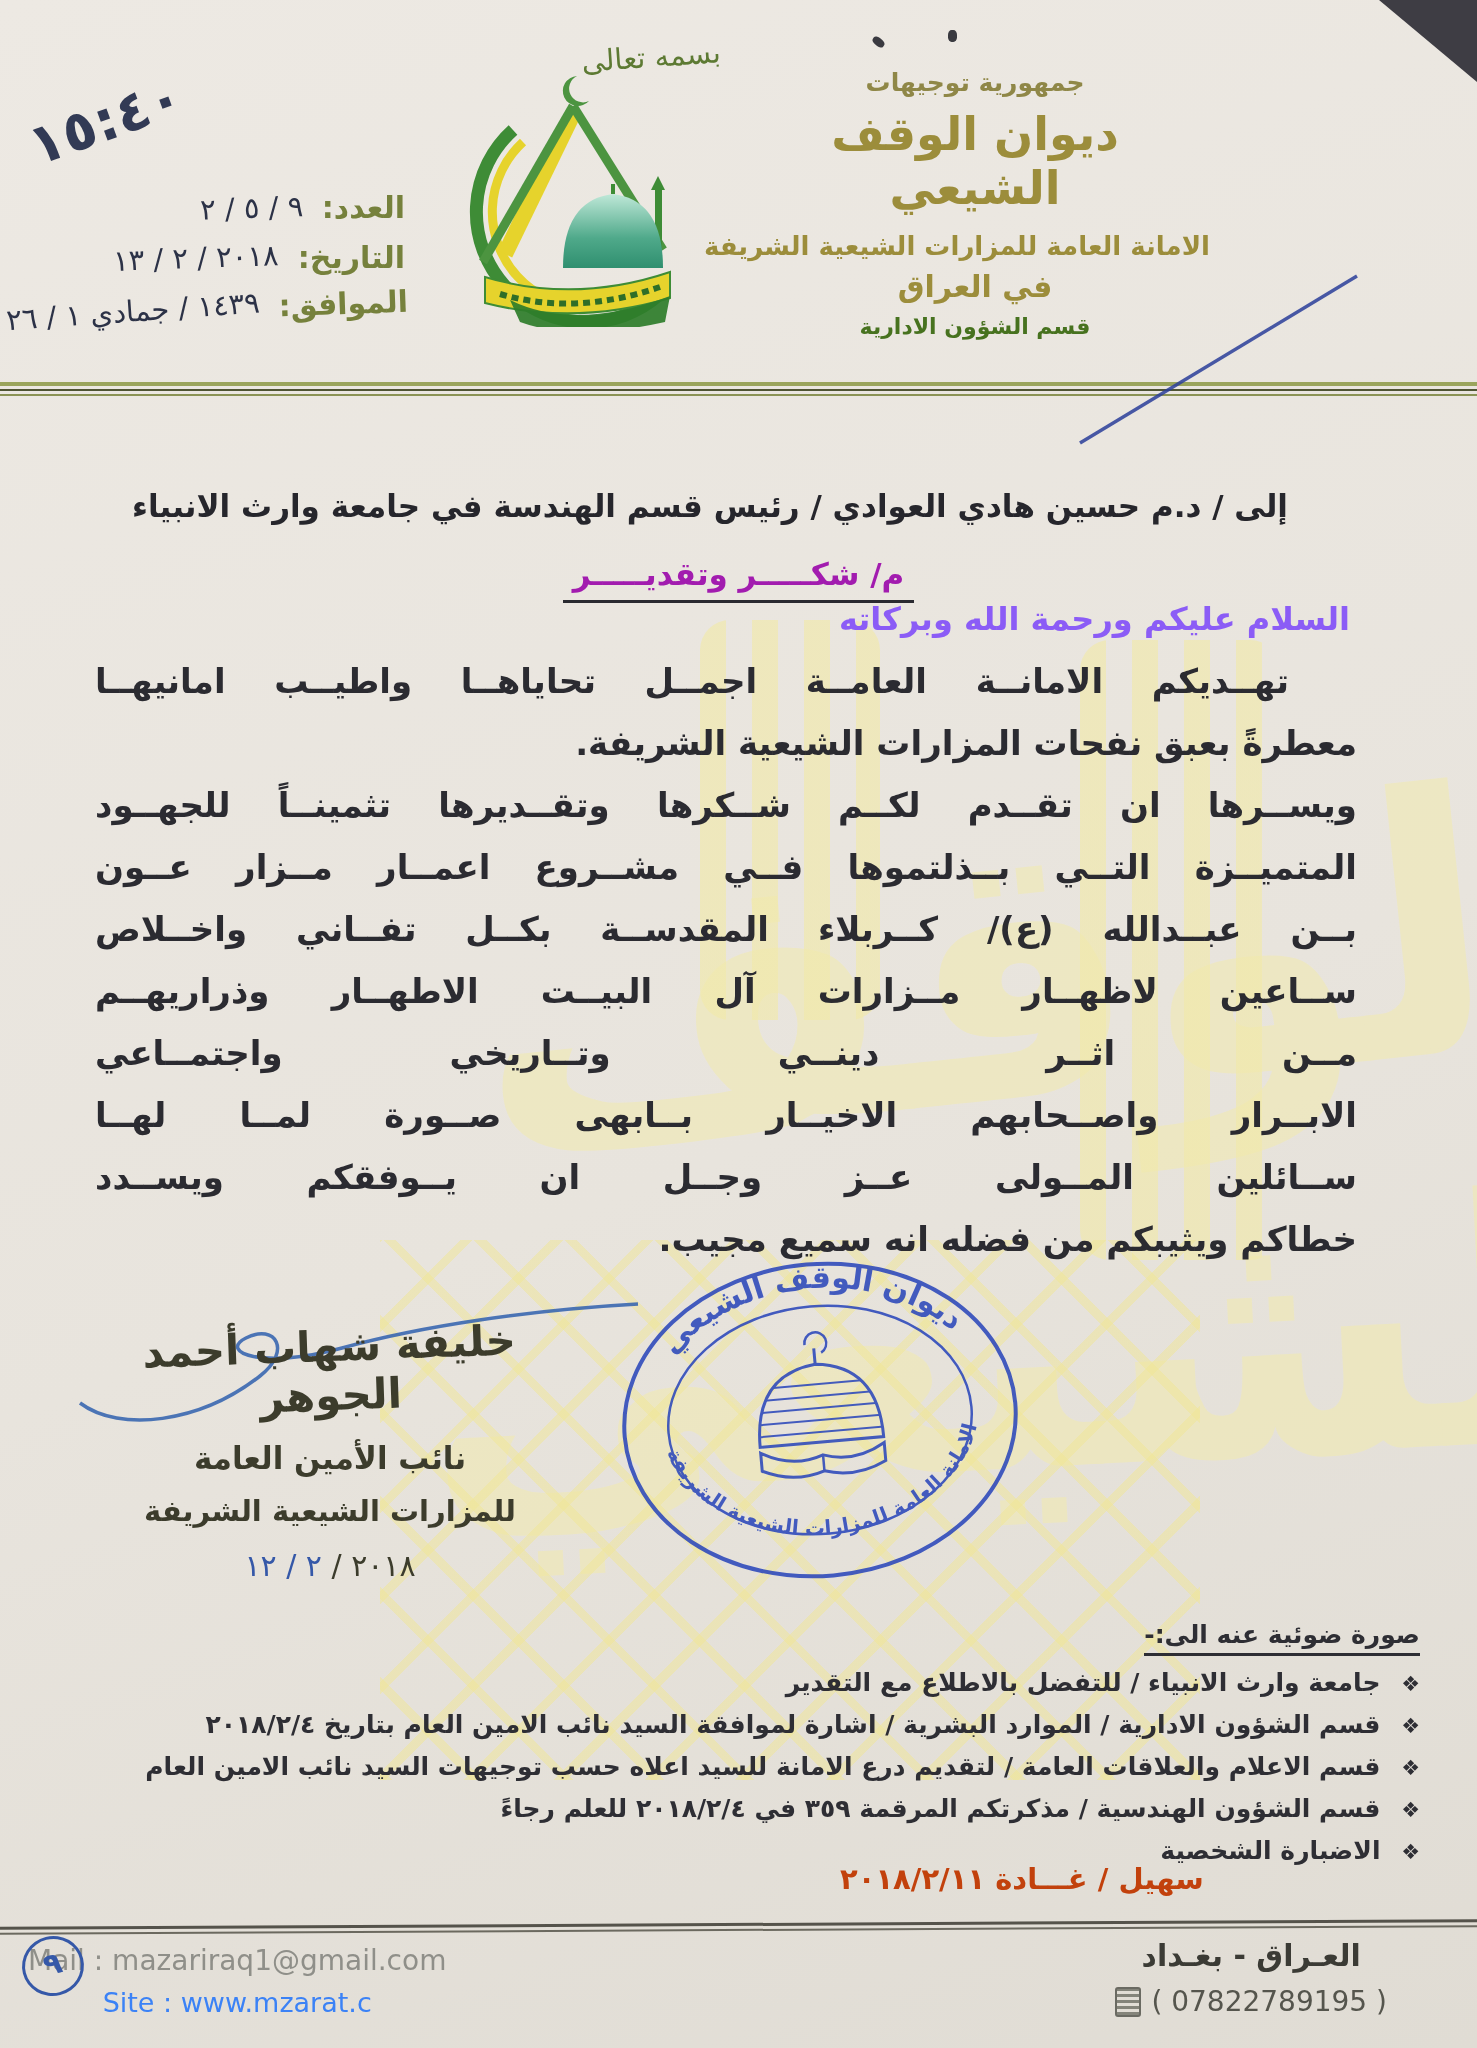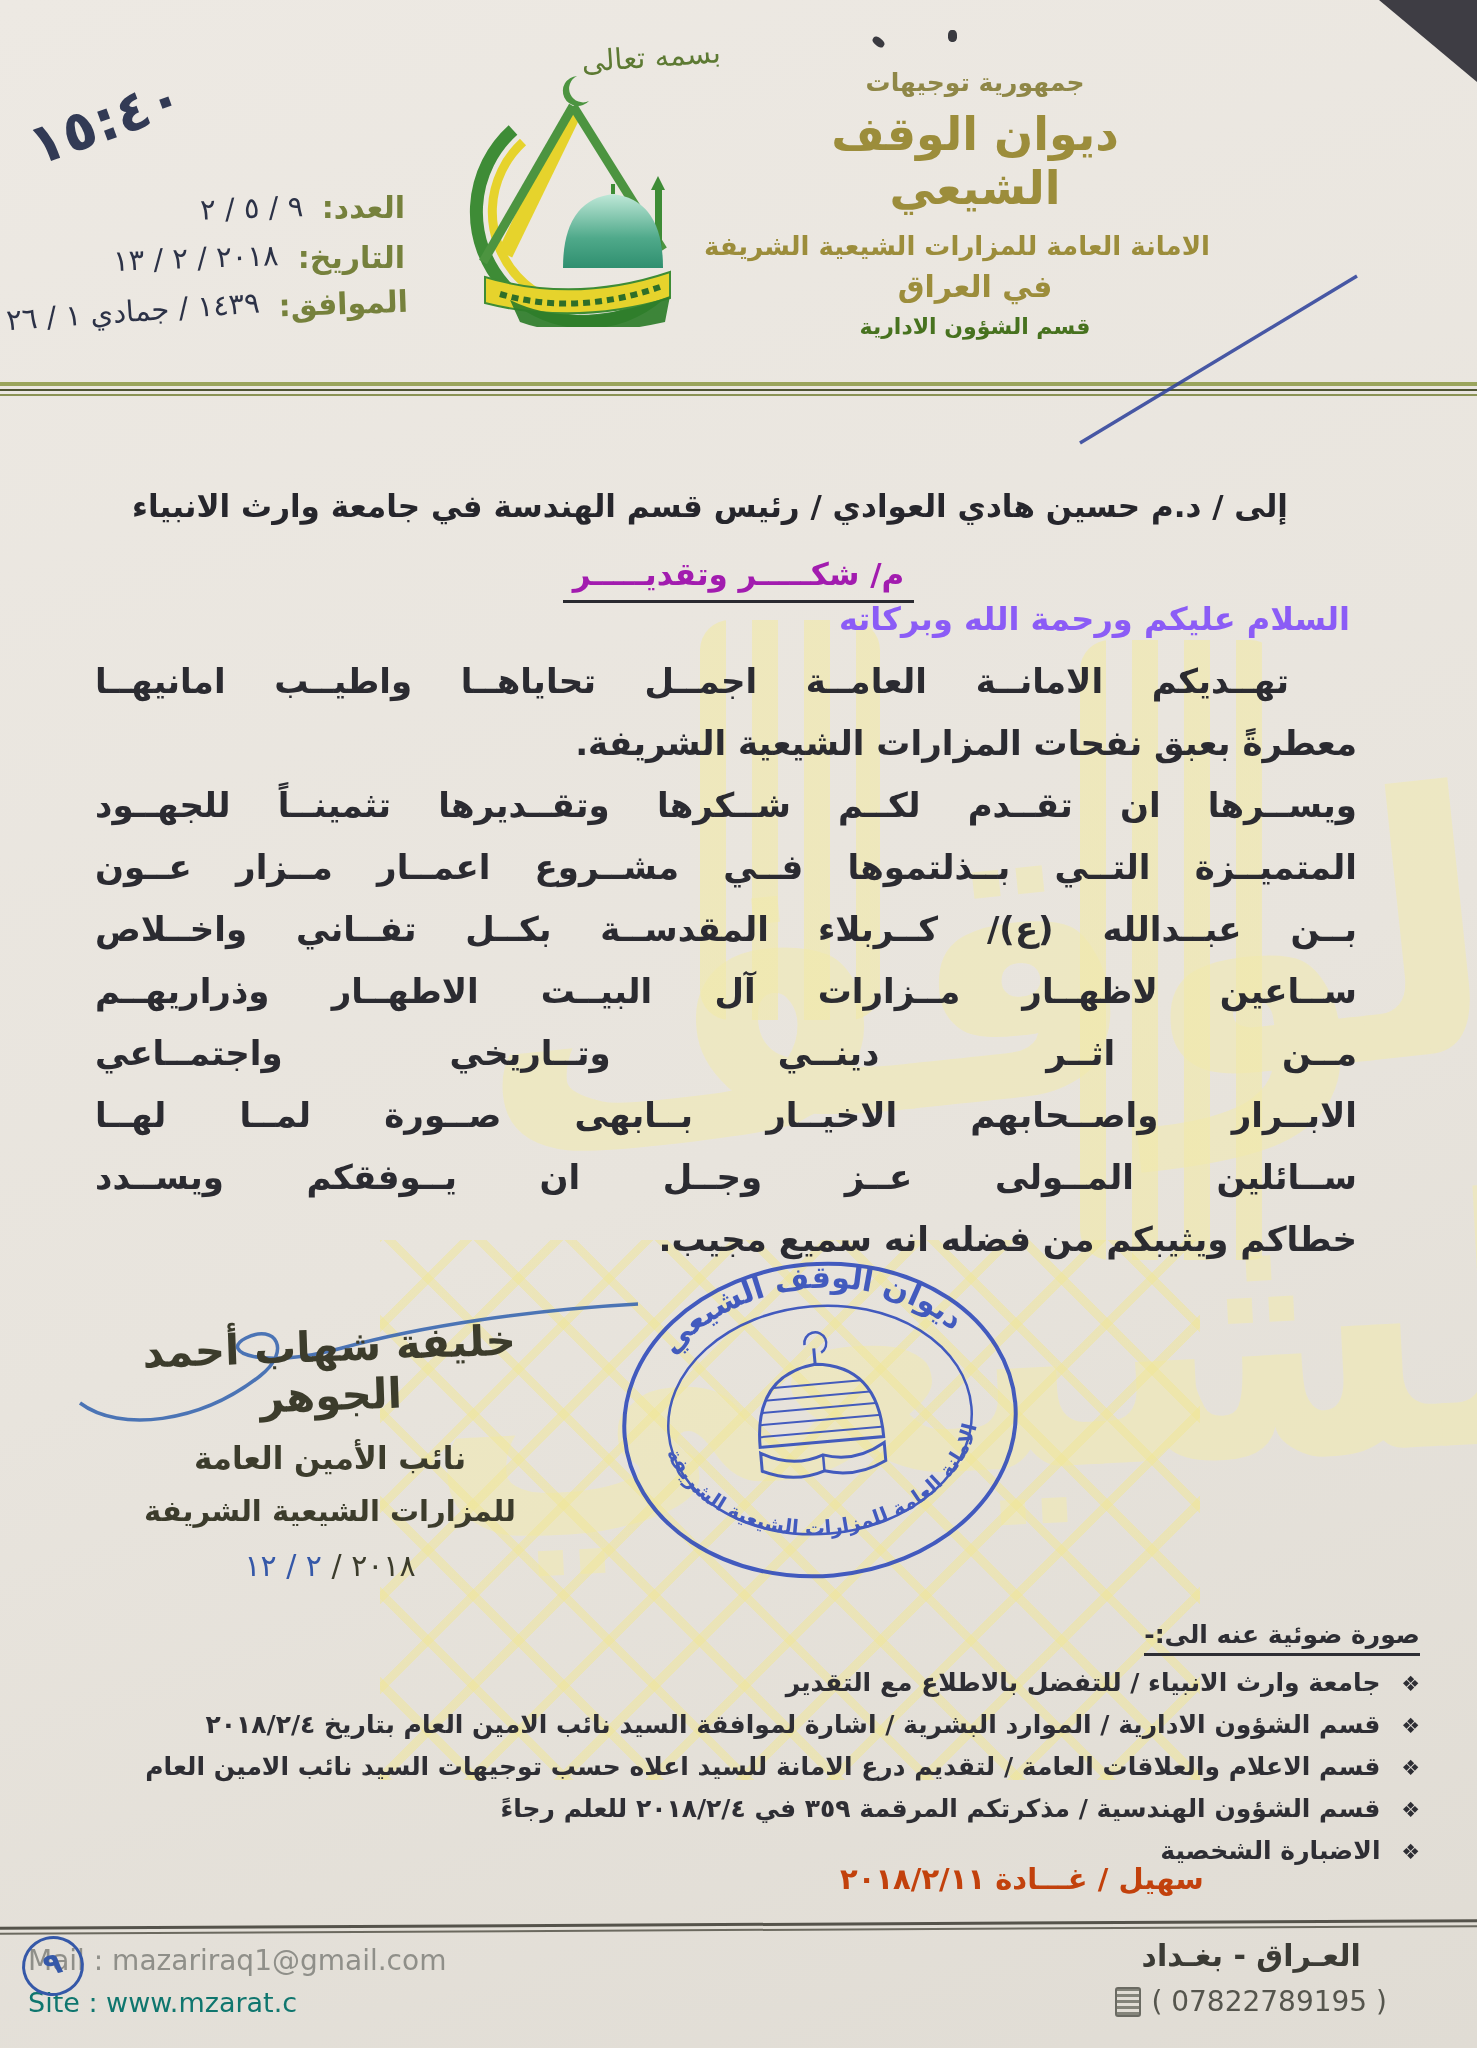--- a/index.html
+++ b/index.html
@@ -60,21 +60,21 @@
   .dist{left:90px;top:1620px;width:1330px;text-align:right;color:#2e2e34;font-weight:bold;font-size:25px;}
   .dist-header{display:inline-block;border-bottom:3px solid #2e2e34;padding-bottom:4px;margin-bottom:10px;}
   .dist-item{line-height:34px;margin-bottom:7px;white-space:nowrap;}
   .dist-bullet{font-size:21px;margin-left:12px;}
   .typists{left:840px;top:1862px;width:380px;font-size:29px;font-weight:bold;color:#c2410c;text-align:left;}
   
   .bottom-rule{left:0;top:1923px;width:1477px;transform:rotate(-.3deg);}
   .bottom-rule .b1{height:3px;background:#55534b;margin-bottom:3px;}
   .bottom-rule .b2{height:2px;background:#6b695f;}
   .footer-left{left:28px;top:1944px;color:#8f8f89;font-size:28px;}
-  .footer-site{color:#0f766e;font-size:27px;margin-top:10px;}
+  .footer-site{color:#3b82f6;font-size:27px;margin-top:10px;text-align:center;}
   .footer-right{right:90px;top:1938px;text-align:center;}
   .footer-loc{font-size:30px;font-weight:bold;color:#3b3b35;}
   .footer-phone{font-size:28px;color:#55554d;margin-top:12px;direction:ltr;display:flex;align-items:center;gap:10px;justify-content:center;}
   .mobile-icon{width:22px;height:26px;border:2px solid #6a6a62;border-radius:3px;
     background:repeating-linear-gradient(0deg,#84847a 0 3px,transparent 3px 6px);}
   .page-mark{left:22px;top:1936px;width:56px;height:54px;border:3px solid #3558a8;border-radius:50%;
     color:#3558a8;font-size:30px;font-weight:bold;text-align:center;line-height:50px;transform:rotate(-14deg);}
 </style>
 </head>
 <body>

